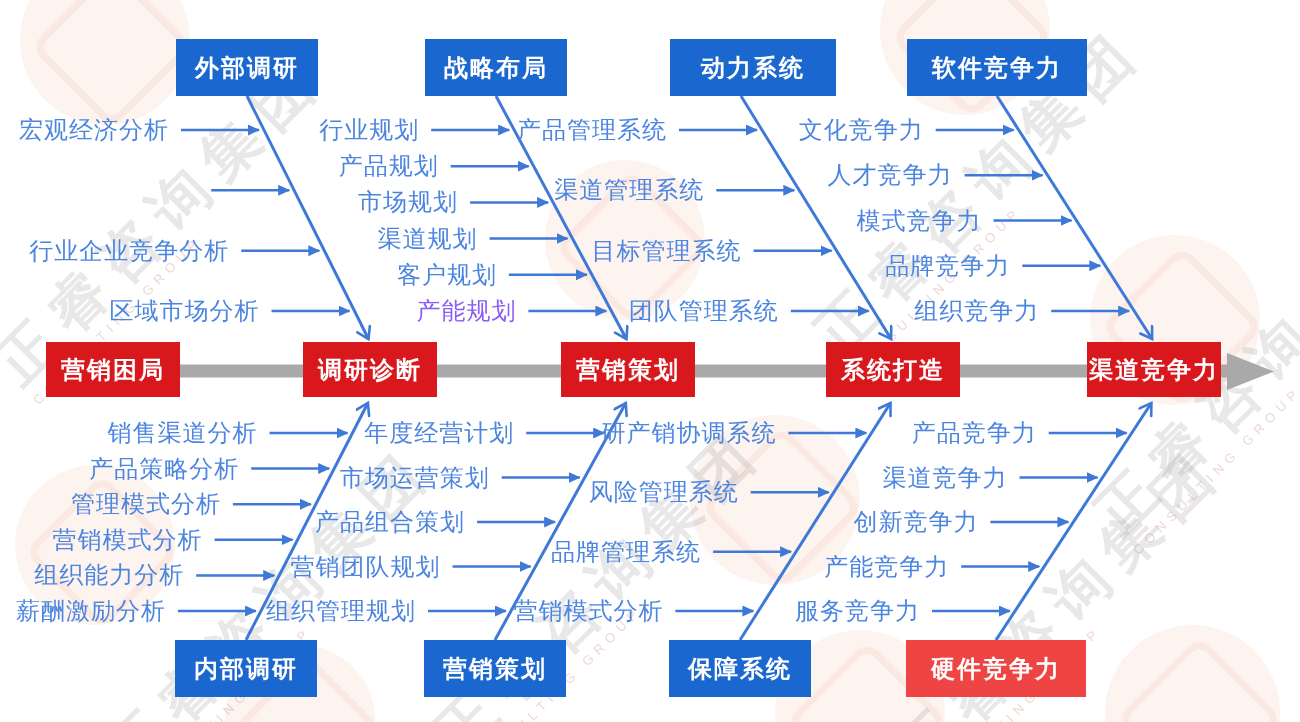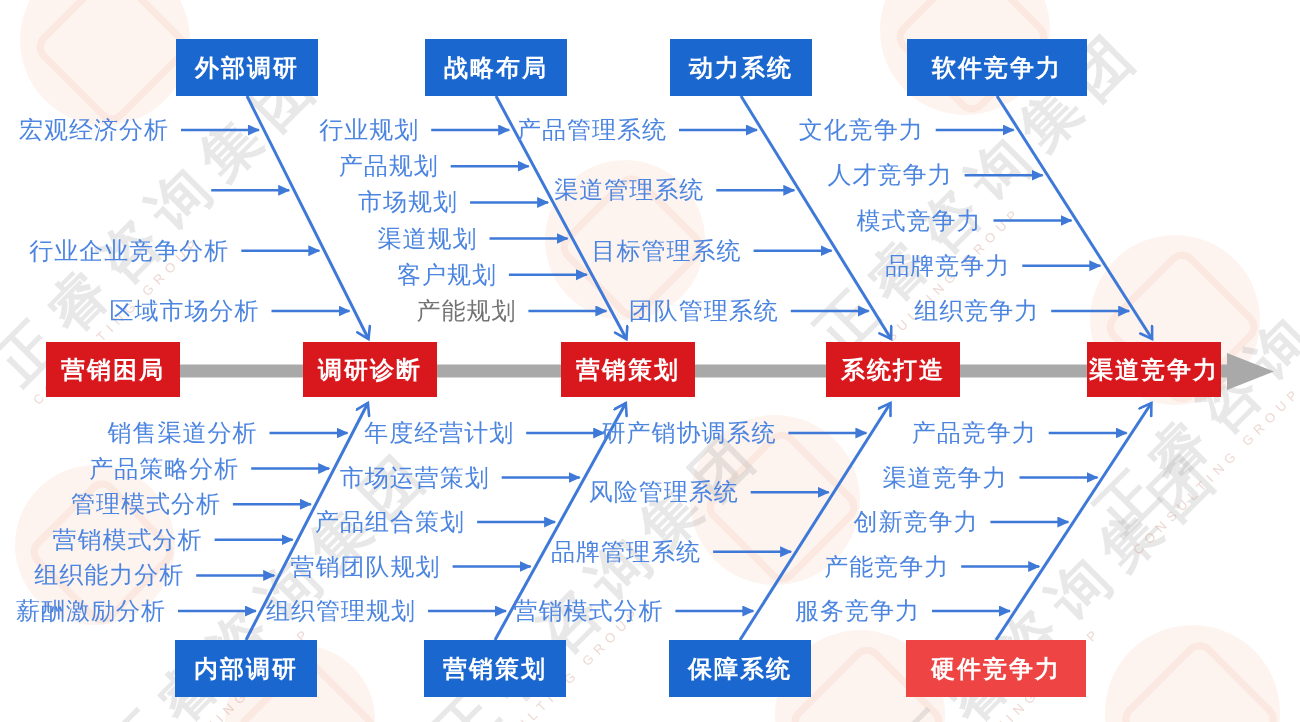--- a/index.html
+++ b/index.html
@@ -133,35 +133,35 @@
       <line x1="961.2" y1="566.5" x2="1039.2" y2="566.5" stroke="#3e79d8" stroke-width="2.5" marker-end="url(#mSolid)"></line>
       <line x1="932.0" y1="611.0" x2="1010.0" y2="611.0" stroke="#3e79d8" stroke-width="2.5" marker-end="url(#mSolid)"></line>
     </svg>
 <div class="red-box" style="left: 46px; top: 342px; width: 134px; height: 55px; background: rgb(217, 24, 30);">营销困局</div>
     <div class="red-box" style="left: 303px; top: 342px; width: 134px; height: 55px; background: rgb(217, 24, 30);">调研诊断</div>
     <div class="red-box" style="left: 561px; top: 342px; width: 134px; height: 55px; background: rgb(217, 24, 30);">营销策划</div>
     <div class="red-box" style="left: 826px; top: 342px; width: 134px; height: 55px; background: rgb(217, 24, 30);">系统打造</div>
     <div class="red-box" style="left: 1087px; top: 342px; width: 134px; height: 55px; background: rgb(217, 24, 30);">渠道竞争力</div>
     <div class="blue-box" style="left: 176px; top: 39px; width: 142px; height: 57px; background: rgb(27, 103, 208);">外部调研</div>
     <div class="blue-box" style="left: 425px; top: 39px; width: 142px; height: 57px; background: rgb(27, 103, 208);">战略布局</div>
-    <div class="blue-box" style="left: 670px; top: 39px; width: 142px; height: 57px; background: rgb(27, 103, 208);">动力系统</div>
+    <div class="blue-box" style="left: 670px; top: 39px; width: 166px; height: 57px; background: rgb(27, 103, 208);">动力系统</div>
     <div class="blue-box" style="left: 907px; top: 39px; width: 180px; height: 57px; background: rgb(27, 103, 208);">软件竞争力</div>
     <div class="blue-box" style="left: 175px; top: 640px; width: 142px; height: 57px; background: rgb(27, 103, 208);">内部调研</div>
     <div class="blue-box" style="left: 424px; top: 640px; width: 142px; height: 57px; background: rgb(27, 103, 208);">营销策划</div>
     <div class="blue-box" style="left: 669px; top: 640px; width: 142px; height: 57px; background: rgb(27, 103, 208);">保障系统</div>
     <div class="blue-box" style="left: 906px; top: 640px; width: 180px; height: 57px; background: #ef4444;">硬件竞争力</div>
     <div class="leaf-label" style="left: 169px; top: 130px; color: rgb(76, 133, 224);">宏观经济分析</div>
     <div class="leaf-label" style="left: 229.3px; top: 250.7px; color: rgb(76, 133, 224);">行业企业竞争分析</div>
     <div class="leaf-label" style="left: 259.5px; top: 311px; color: rgb(76, 133, 224);">区域市场分析</div>
     <div class="leaf-label" style="left: 419.2px; top: 130px; color: rgb(76, 133, 224);">行业规划</div>
     <div class="leaf-label" style="left: 438.7px; top: 166.2px; color: rgb(76, 133, 224);">产品规划</div>
     <div class="leaf-label" style="left: 458.1px; top: 202.4px; color: rgb(76, 133, 224);">市场规划</div>
     <div class="leaf-label" style="left: 477.5px; top: 238.6px; color: rgb(76, 133, 224);">渠道规划</div>
     <div class="leaf-label" style="left: 496.9px; top: 274.8px; color: rgb(76, 133, 224);">客户规划</div>
-    <div class="leaf-label" style="left: 516.4px; top: 311px; color: #737373; text-align: center;">产能规划</div>
+    <div class="leaf-label" style="left: 516.4px; top: 311px; color: #8b5cf6; text-align: center;">产能规划</div>
     <div class="leaf-label" style="left: 667px; top: 130px; color: rgb(76, 133, 224);">产品管理系统</div>
     <div class="leaf-label" style="left: 704.3px; top: 190.3px; color: rgb(76, 133, 224);">渠道管理系统</div>
     <div class="leaf-label" style="left: 741.6px; top: 250.7px; color: rgb(76, 133, 224);">目标管理系统</div>
     <div class="leaf-label" style="left: 778.8px; top: 311px; color: rgb(76, 133, 224);">团队管理系统</div>
     <div class="leaf-label" style="left: 923.7px; top: 130px; color: rgb(76, 133, 224);">文化竞争力</div>
     <div class="leaf-label" style="left: 952.6px; top: 175.3px; color: rgb(76, 133, 224);">人才竞争力</div>
     <div class="leaf-label" style="left: 981.5px; top: 220.5px; color: rgb(76, 133, 224);">模式竞争力</div>
     <div class="leaf-label" style="left: 1010.3px; top: 265.8px; color: rgb(76, 133, 224);">品牌竞争力</div>
     <div class="leaf-label" style="left: 1039.2px; top: 311px; color: rgb(76, 133, 224);">组织竞争力</div>
     <div class="leaf-label" style="left: 257.5px; top: 433px; color: rgb(76, 133, 224);">销售渠道分析</div>

